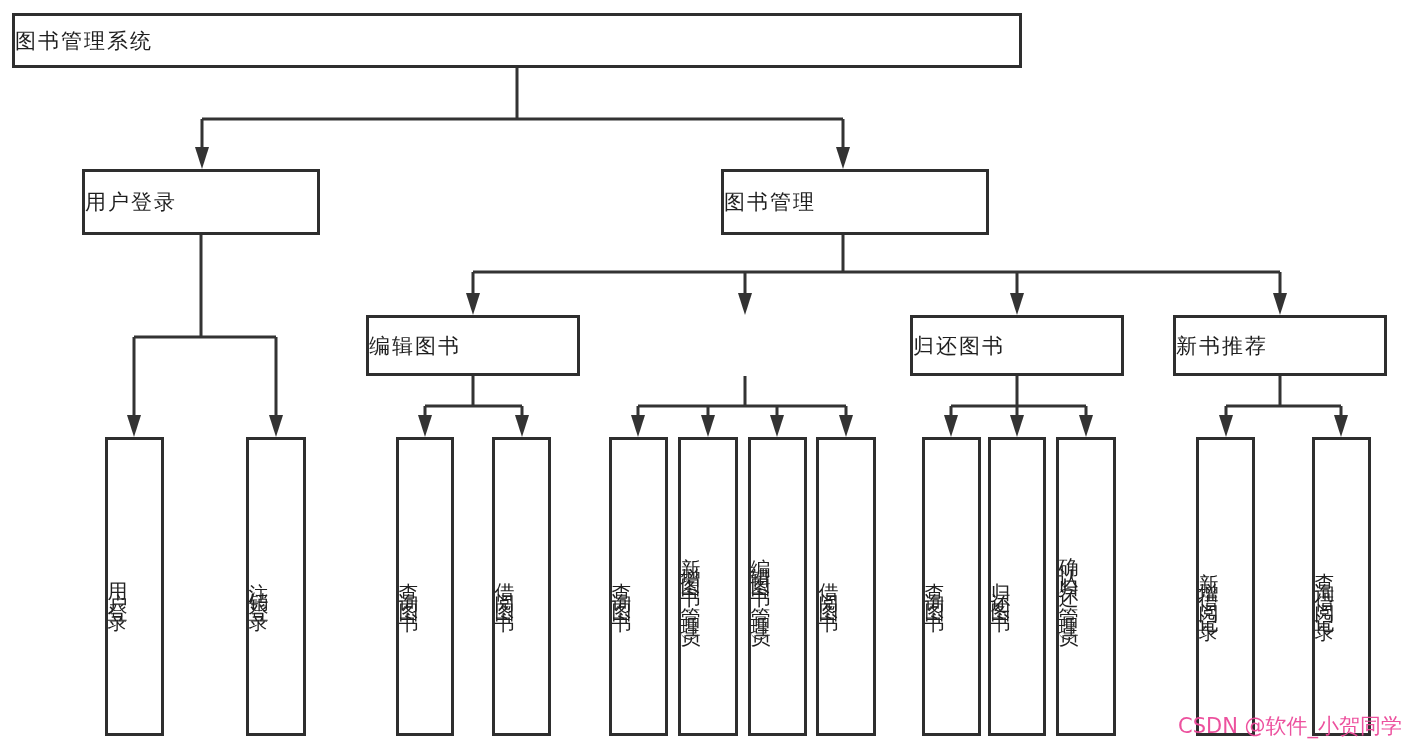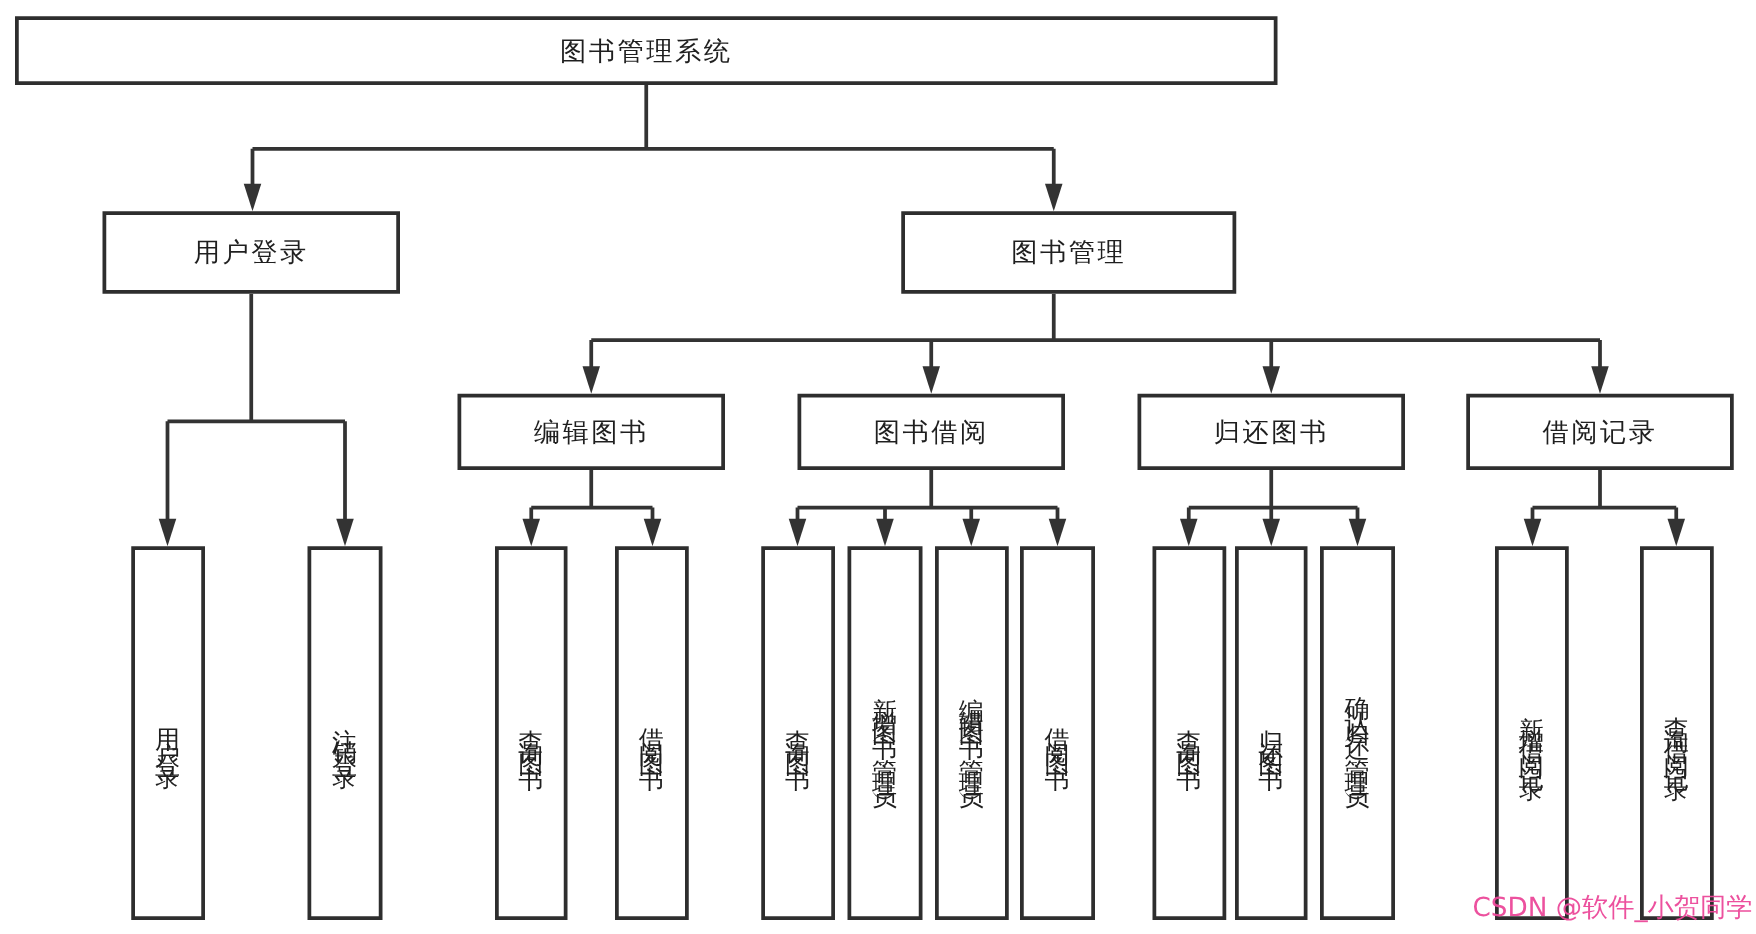--- a/index.html
+++ b/index.html
@@ -16,21 +16,20 @@
     left: 0; top: 0;
     width: 1405px; height: 747px;
   }
   .node {
     position: absolute;
     box-sizing: border-box;
     border: 3px solid #2e2e2e;
     background: #ffffff;
     display: flex;
     align-items: center;
-    justify-content: center;
   }
   .node .lbl {
     font-size: 21px;
     color: #1f1f1f;
     letter-spacing: 2px;
     white-space: nowrap;
   }
   .node .vlbl {
     writing-mode: vertical-rl;
     text-orientation: mixed;
@@ -95,28 +94,25 @@
   <div class="node" style="left:82px; top:169px; width:238px; height:66px">
     <span class="lbl">用户登录</span>
   </div>
   <div class="node" style="left:721px; top:169px; width:268px; height:66px">
     <span class="lbl">图书管理</span>
   </div>
 
   <div class="node" style="left:366px; top:315px; width:214px; height:61px">
     <span class="lbl">编辑图书</span>
   </div>
-  <div class="node" style="left:638px; top:315px; width:214px; height:61px">
-    <span class="lbl">图书借阅</span>
-  </div>
   <div class="node" style="left:910px; top:315px; width:214px; height:61px">
     <span class="lbl">归还图书</span>
   </div>
   <div class="node" style="left:1173px; top:315px; width:214px; height:61px">
-    <span class="lbl">借阅记录</span>
+    <span class="lbl">新书推荐</span>
   </div>
 
   <div class="node" style="left:105px; top:437px; width:59px; height:299px">
     <span class="vlbl">用户登录</span>
   </div>
   <div class="node" style="left:246px; top:437px; width:60px; height:299px">
     <span class="vlbl">注销登录</span>
   </div>
 
   <div class="node" style="left:396px; top:437px; width:58px; height:299px">

